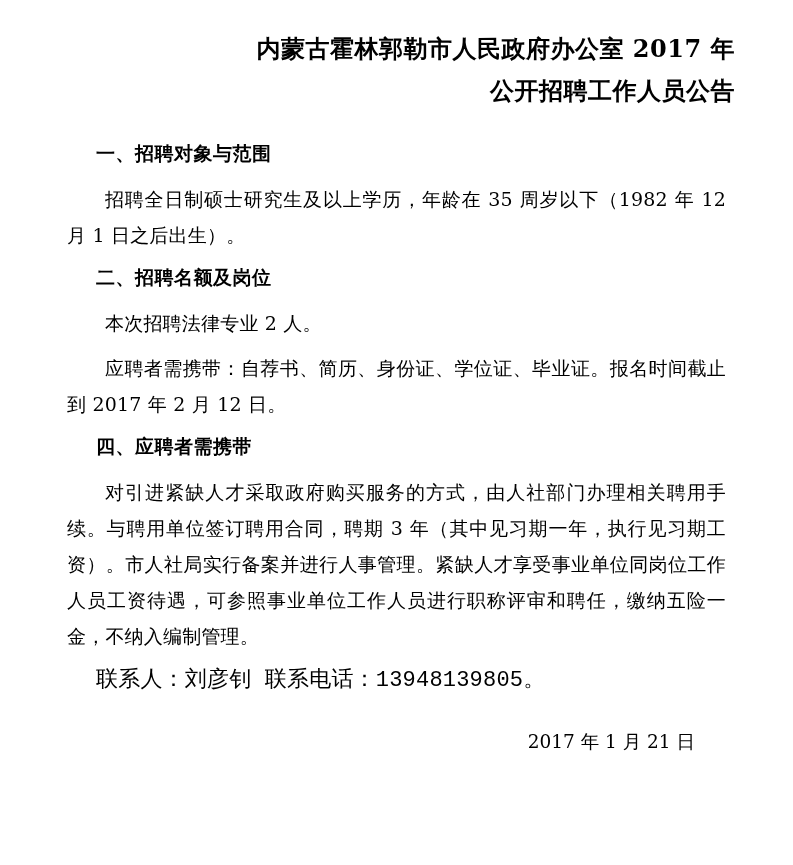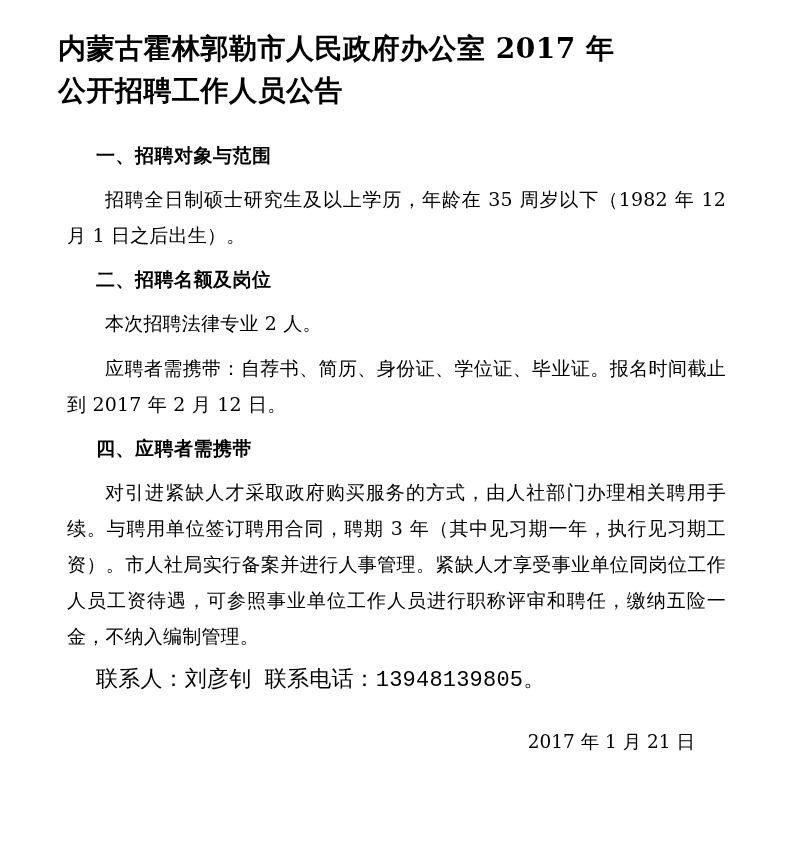--- a/index.html
+++ b/index.html
@@ -15,39 +15,40 @@
     overflow: hidden;
   }
   .page {
     width: 793px;
     height: 865px;
     box-sizing: border-box;
     padding: 18px 58px 10px 58px;
     position: relative;
   }
   .doc-title {
-    text-align: left;
-    font-size: 28px;
+    text-align: right;
+    font-size: 24px;
     line-height: 42px;
     font-weight: bold;
     letter-spacing: 0.5px;
     margin-top: 10px;
     margin-bottom: 26px;
     font-family: "DejaVu Serif", "Liberation Serif", serif;
   }
   .doc-title .title-line {
     display: block;
   }
   .section-heading {
     font-size: 19px;
     font-weight: bold;
     line-height: 34px;
     text-indent: 38px;
     margin: 6px 0 2px 0;
     letter-spacing: 0.5px;
+    font-family: Liberation Mono, monospace;
   }
   .para {
     font-size: 19px;
     line-height: 36px;
     text-indent: 38px;
     text-align: justify;
     letter-spacing: 0.2px;
     margin: 9px;
   }
   .contact {

